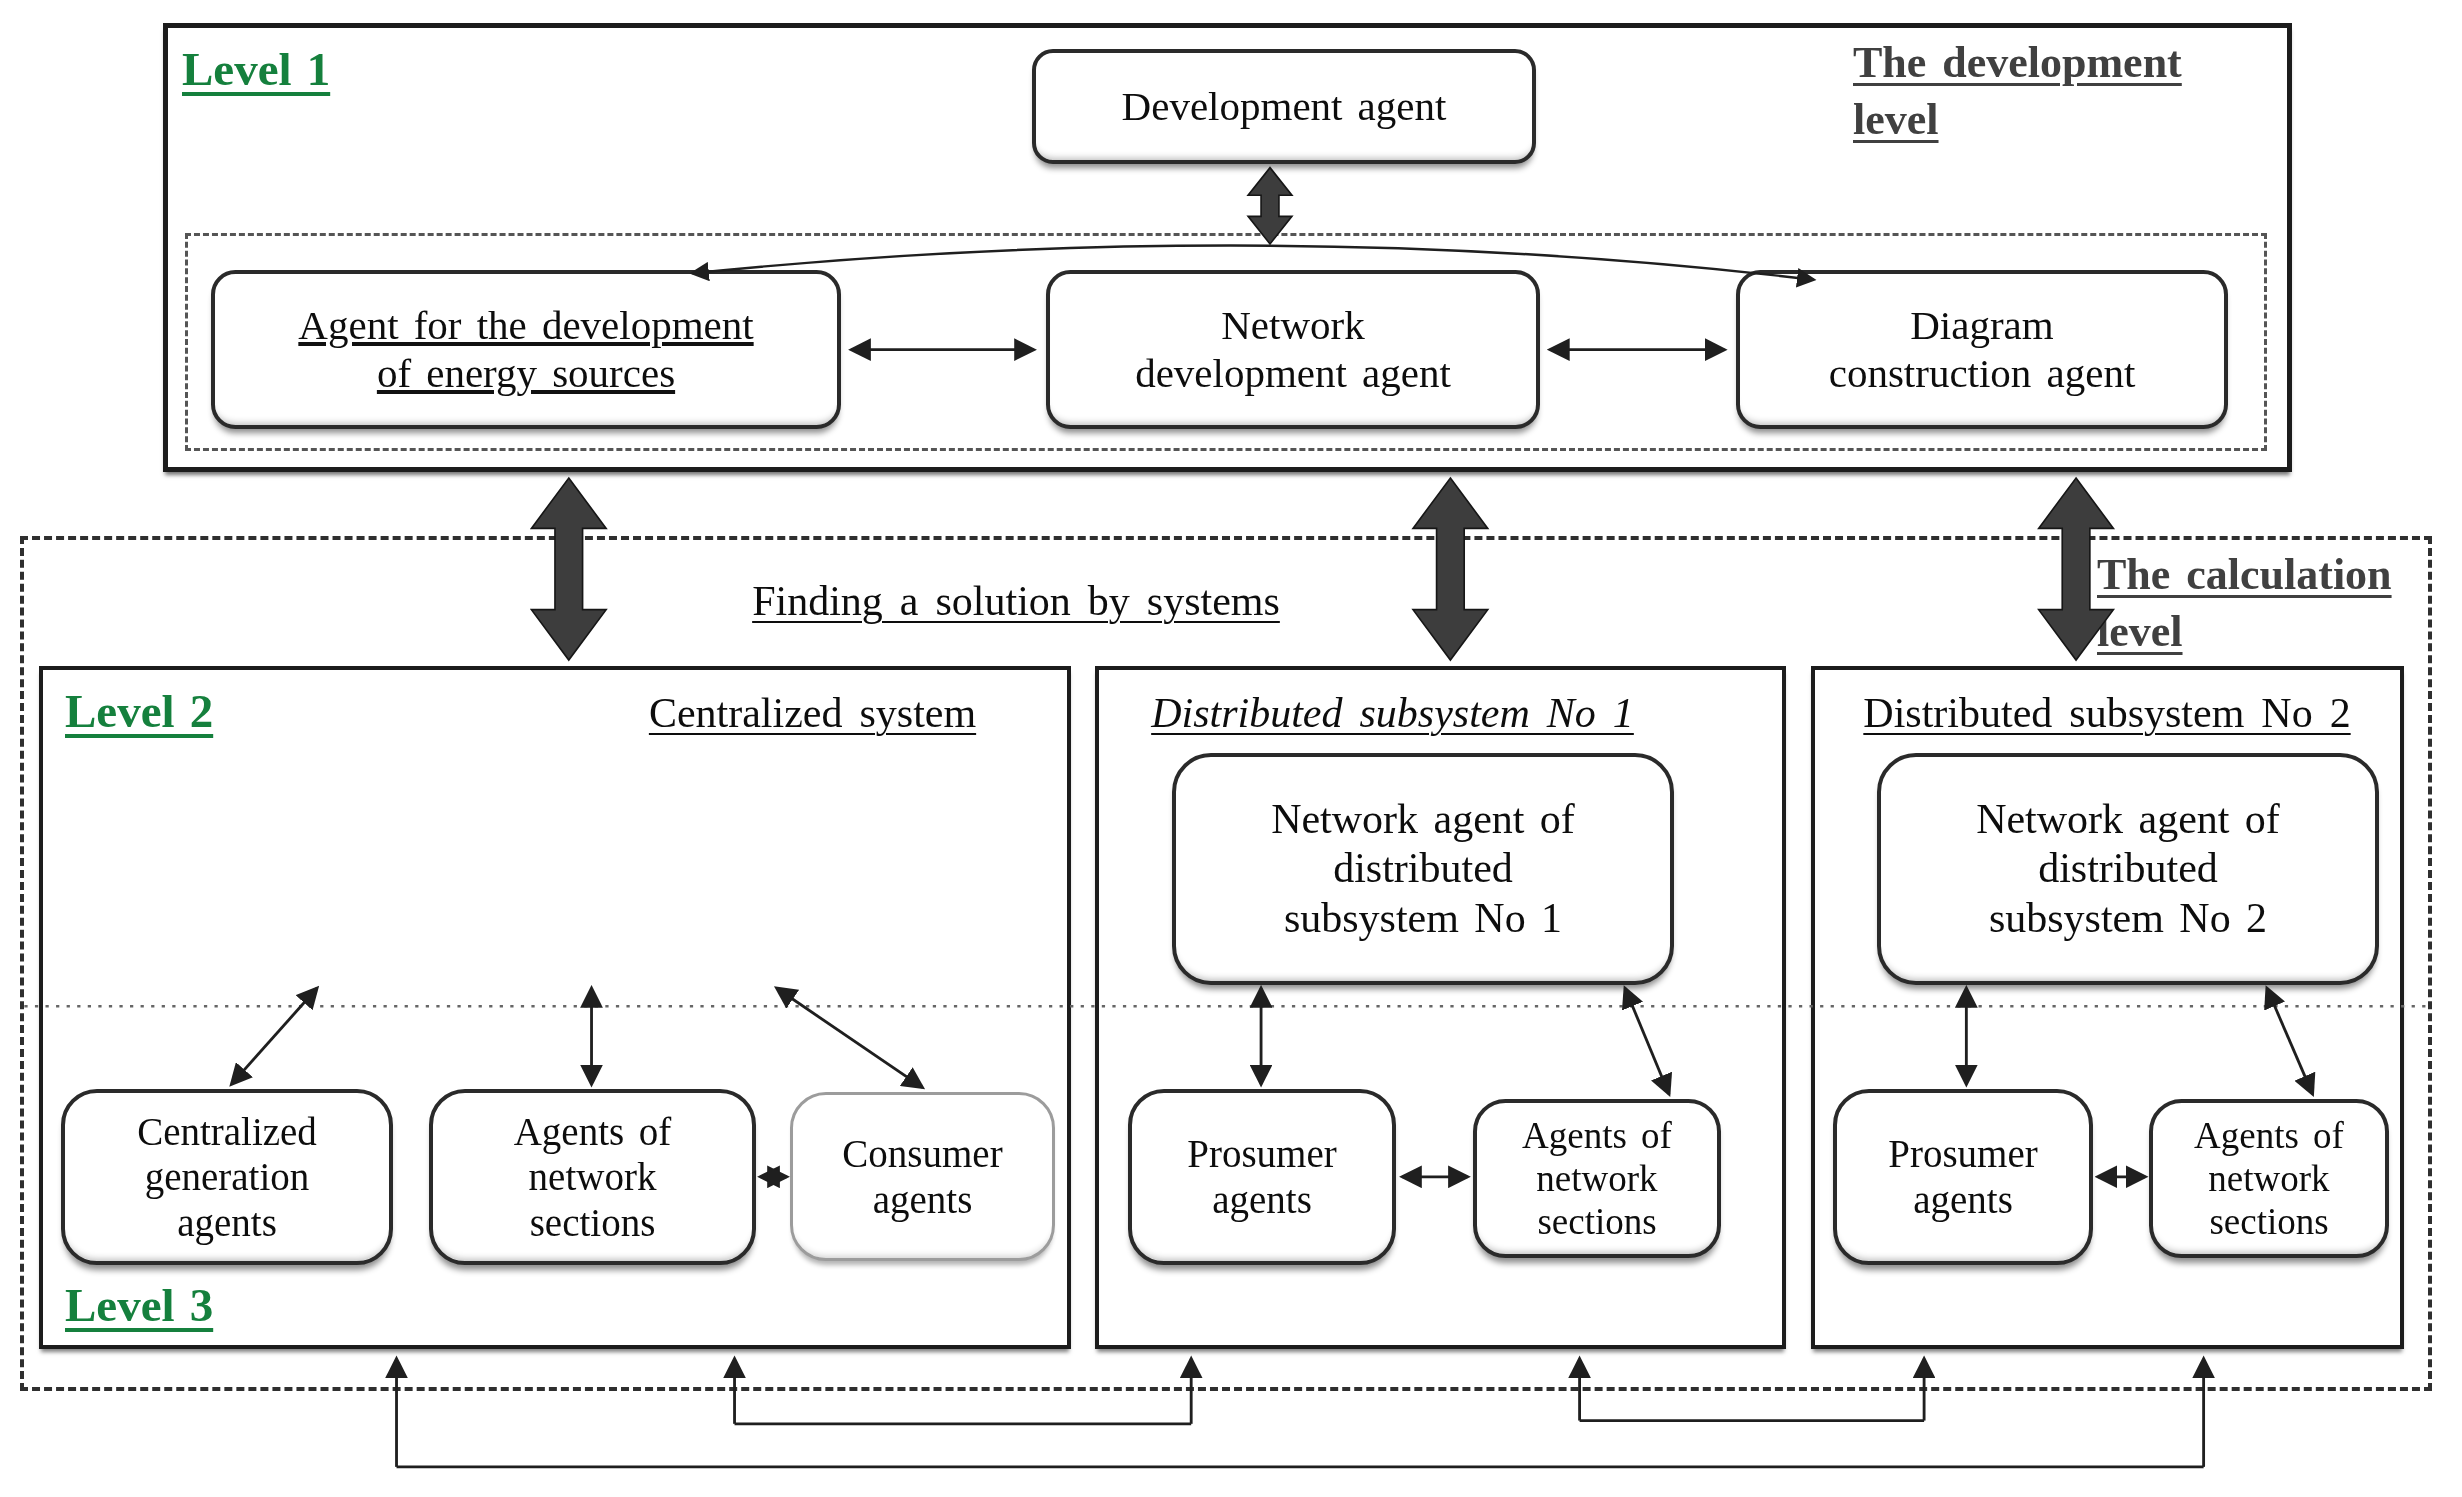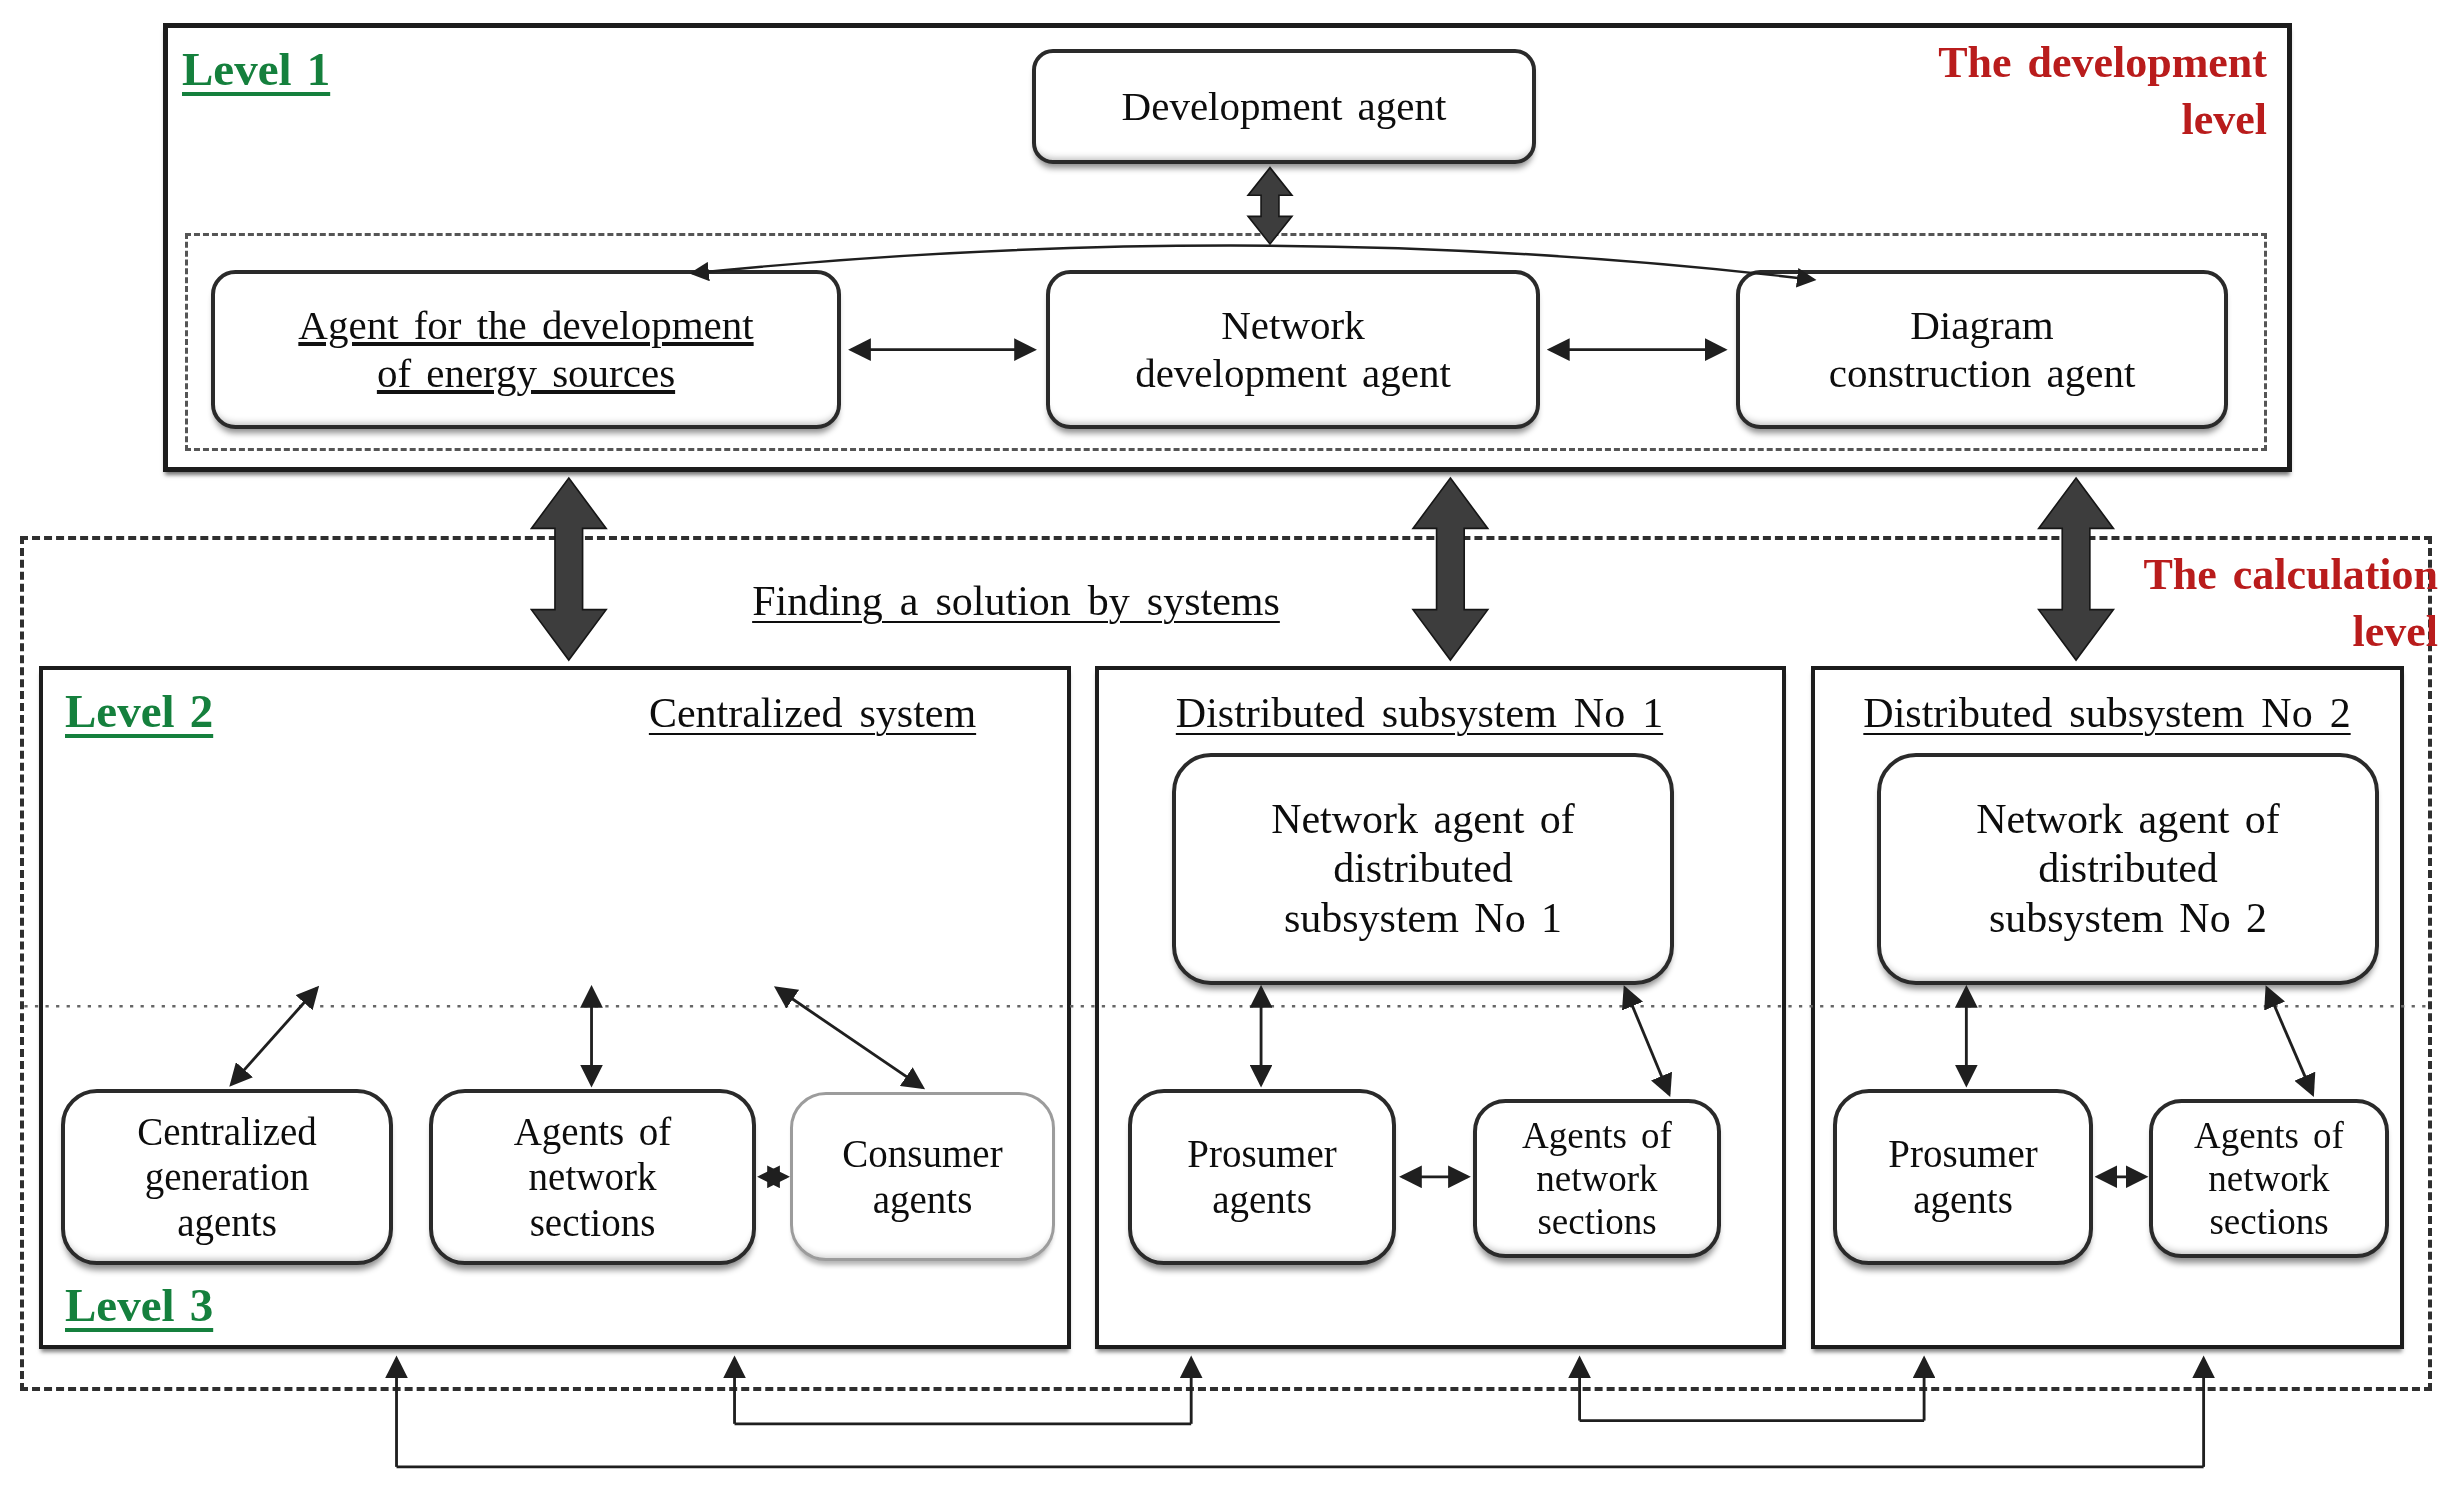--- a/index.html
+++ b/index.html
@@ -47,23 +47,23 @@
     white-space:pre-line; line-height:1.17; word-spacing:4.9px; color:#0d0d0d;
   }
 
   
   .level-label {
     position:absolute; font-weight:bold; font-size:47px; color:#15803d;
     text-decoration:underline; text-decoration-thickness:4.1px; text-underline-offset:6.5px;
     word-spacing:3.3px;
   }
   .region-title {
-    position:absolute; font-weight:bold; font-size:44px; color:#b91c1c;
-    text-decoration-thickness:3.3px; text-underline-offset:5.7px;
-    text-align:right; line-height:1.3; word-spacing:4.9px; white-space:pre-line;
+    position:absolute; font-weight:bold; font-size:44px; color:#404040;
+    text-decoration:underline; text-decoration-thickness:3.3px; text-underline-offset:5.7px;
+    text-align:left; line-height:1.3; word-spacing:4.9px; white-space:pre-line;
   }
   .panel-title {
     position:absolute; font-size:42px; color:#0d0d0d;
     text-decoration:underline; text-decoration-thickness:2.4px; text-underline-offset:5.7px;
     text-align:center; word-spacing:6.5px;
   }
   .free-label {
     position:absolute; font-size:42px; color:#0d0d0d;
     text-decoration:underline; text-decoration-thickness:2.4px; text-underline-offset:5.7px;
     text-align:center; word-spacing:6.5px;
@@ -140,21 +140,21 @@
 
   <div class="rbox light" style="left:790px;top:1092px;width:265px;height:169px;border-radius:36px;">
     <span class="lbl f48">Consumer
 agents</span>
   </div>
 
   <div class="level-label" style="left:65px;top:1278px;">Level 3</div>
 
   <div class="panel" style="left:1095px;top:666px;width:691px;height:683px;"></div>
 
-  <div class="panel-title" style="left:1100px;top:689px;width:639px;">Distributed subsystem No 1</div>
+  <div class="panel-title" style="left:1073px;top:689px;width:639px;font-style:italic;">Distributed subsystem No 1</div>
 
   <div class="rbox" style="left:1172px;top:753px;width:502px;height:232px;border-radius:39px;">
     <span class="lbl f52">Network agent of
 distributed
 subsystem No 1</span>
   </div>
 
   <div class="rbox" style="left:1128px;top:1089px;width:268px;height:176px;border-radius:36px;">
     <span class="lbl f48">Prosumer
 agents</span>

